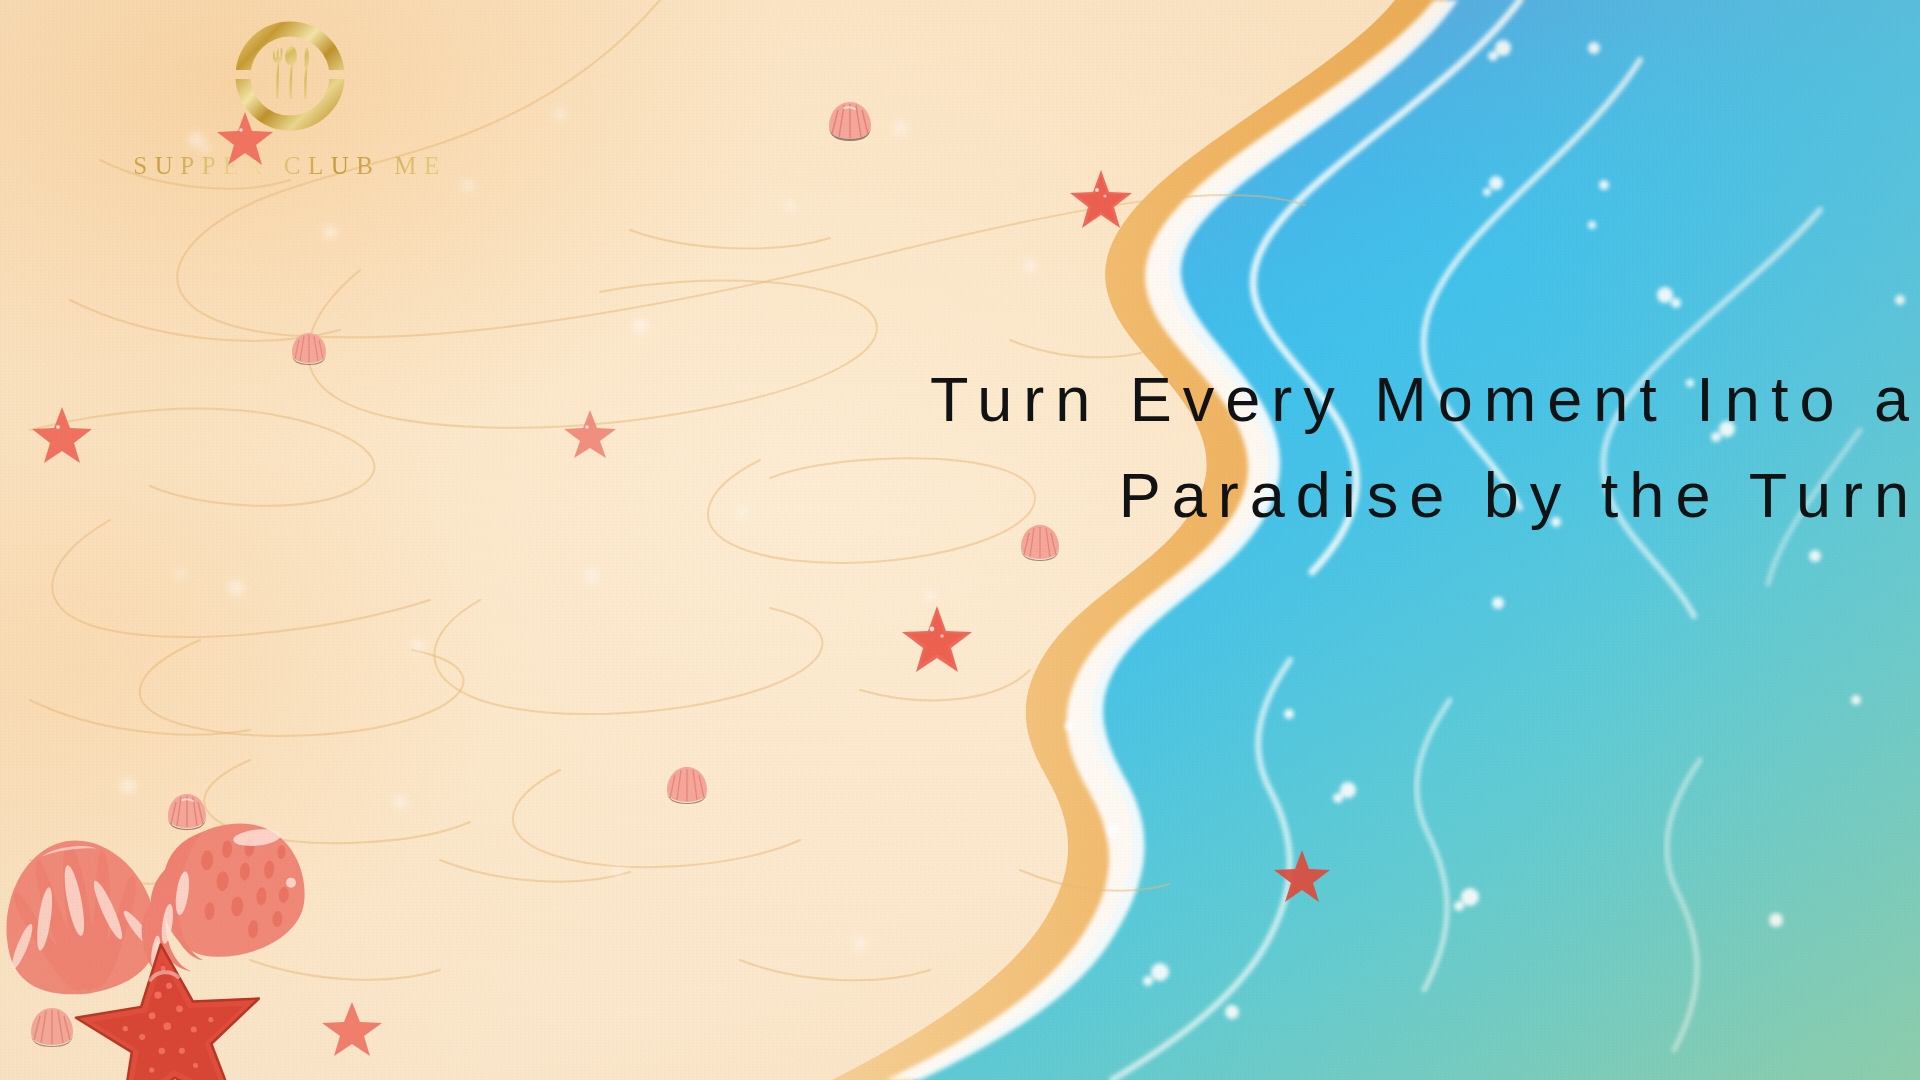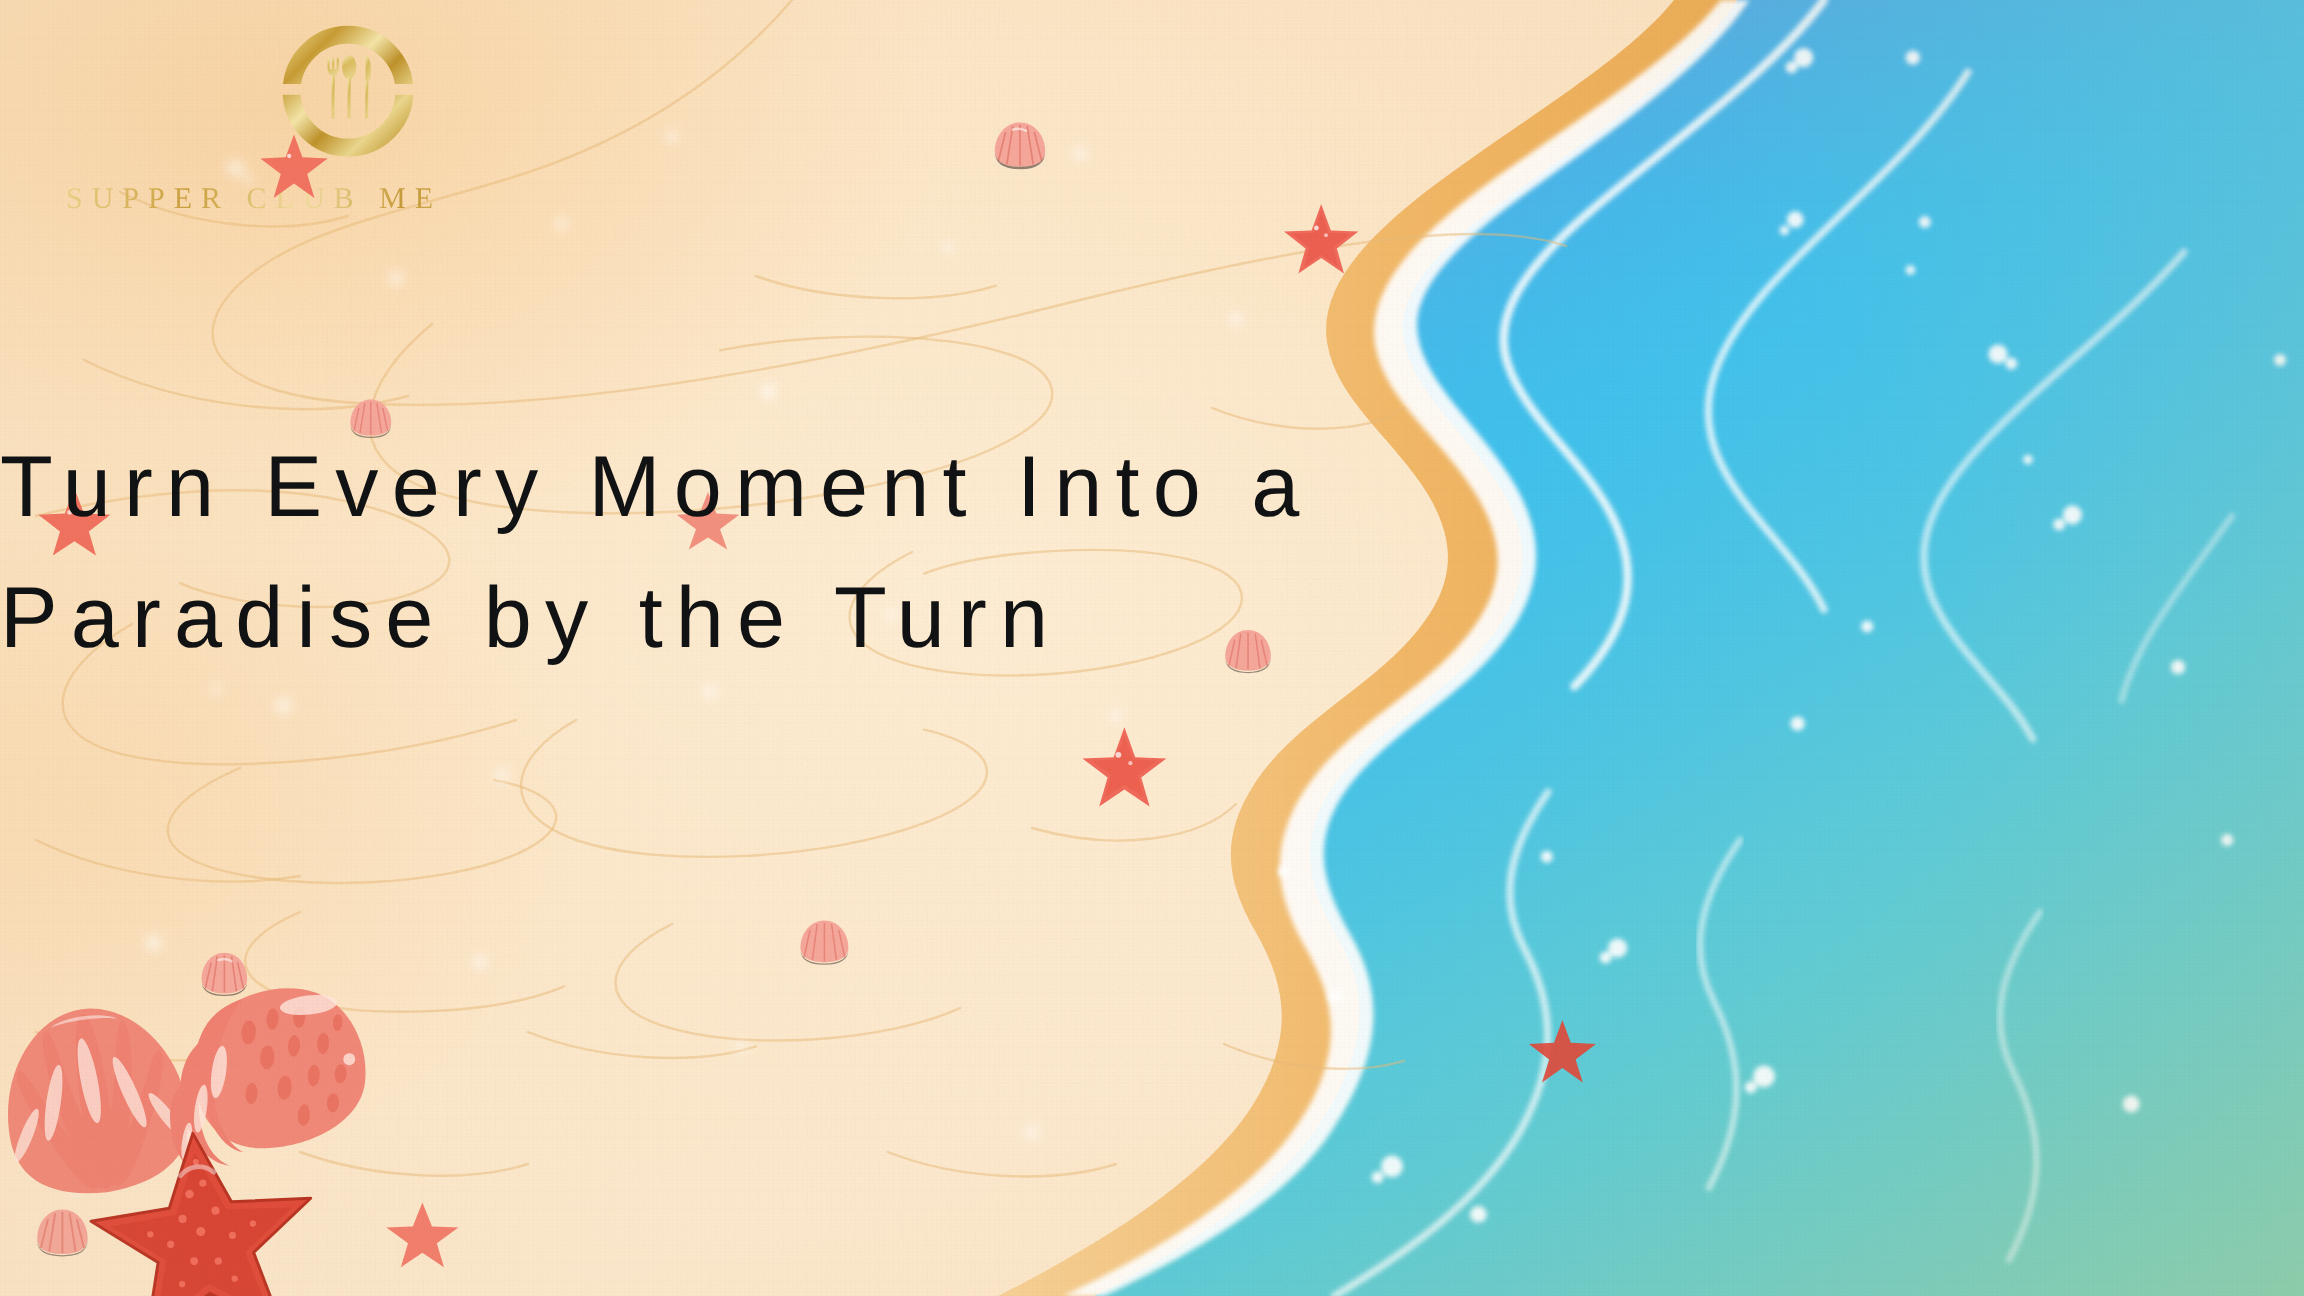--- a/index.html
+++ b/index.html
@@ -30,35 +30,35 @@
   .vignette{
     position:absolute; inset:0; pointer-events:none;
     background:radial-gradient(ellipse 1400px 900px at 45% 50%, rgba(255,255,255,0) 55%, rgba(214,170,120,.13) 100%);
   }
 
   
   .logo { position:absolute; left:55px; top:18px; width:470px; }
   .logo-mark { position:relative; width:116px; height:116px; margin:0 auto; }
   .logo-mark svg { width:116px; height:116px; display:block; }
   .logo-text {
-    margin-top:18px; text-align:left;
+    margin-top:18px; text-align:center;
     font-family:"Liberation Serif", serif;
     font-size:25px; letter-spacing:7.5px; font-weight:400;
     color:#c9a23d;
     background:linear-gradient(100deg,#e8cf84 0%,#c59a33 22%,#f0de9e 42%,#bf932c 60%,#e3c877 80%,#c8a03a 100%);
     -webkit-background-clip:text; background-clip:text;
     -webkit-text-fill-color:transparent;
     opacity:.92;
   }
 
   
   .headline {
     position:absolute; left:0; right:0; top:352px;
-    text-align:left; color:#111213;
-    font-size:72px; font-weight:400; line-height:1.52;
+    text-align:right; color:#111213;
+    font-size:63px; font-weight:400; line-height:1.52;
     letter-spacing:11px;
   }
   .headline .ln { display:block; white-space:pre; }
 
   
   .sprite { position:absolute; }
   .sprite svg { display:block; overflow:visible; }
 
   .sand-swirl { position:absolute; inset:0; pointer-events:none; }
   .sand-swirl svg { width:1920px; height:1080px; display:block; }

